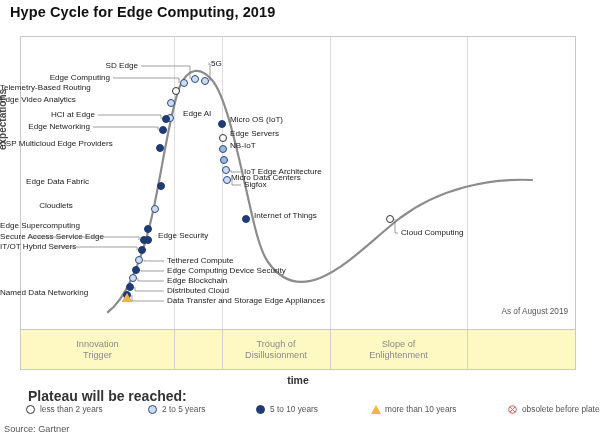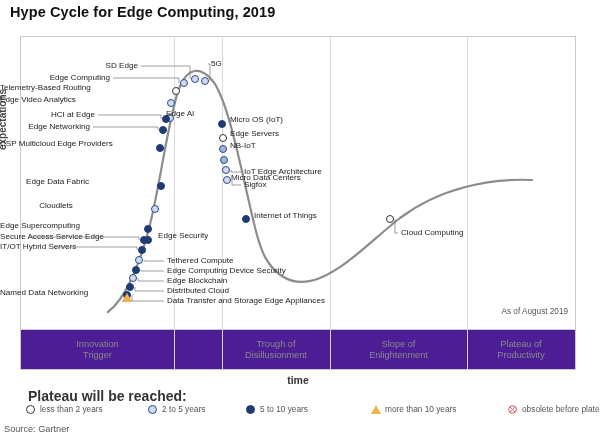--- a/index.html
+++ b/index.html
@@ -21,21 +21,21 @@
     border:1px solid #c9c9c9;
     border-bottom:none;
     box-sizing:border-box;
     background:#fff;
   }
   #band{
     position:absolute;left:20px;top:329px;
     width:556px;height:41px;
     border:1px solid #c9c9c9;
     box-sizing:border-box;
-    background:#4c1d95;
+    background:#fef9c3;
   }
   .band-cell{
     position:absolute;top:0;height:100%;
     display:flex;align-items:center;justify-content:center;
     text-align:center;
     font-size:9.2px;color:#8a8a8a;line-height:11px;
   }
   .band-div{position:absolute;top:0;height:100%;width:1px;background:#d2d2d2;}
   .gridline{position:absolute;top:0;height:100%;width:1px;background:#dcdcdc;}
   #ylabel{
@@ -124,21 +124,21 @@
     <div class="dot" style="width: 8px; height: 8px; left: 123px; top: 291px; border: 1.3px solid rgb(31, 59, 115); background: rgb(31, 59, 115);"></div>
     <div class="tri" style="left: 122px; top: 293px; border-left: 5px solid transparent; border-right: 5px solid transparent; border-bottom: 9px solid rgb(240, 180, 74); filter: drop-shadow(rgb(138, 101, 32) 0px 0px 0.4px);"></div>
     <div class="dot" style="width: 8px; height: 8px; left: 386px; top: 215px; border: 1.3px solid rgb(51, 51, 51); background: rgb(255, 255, 255);"></div>
   </div>
 <div id="labels">
     <div class="pt-label r" style="top: 59px; left: 211px;">5G</div>
     <div class="pt-label l" style="top: 61px; left: 0px; width: 138px; text-align: right; padding-right: 0px;">SD Edge</div>
     <div class="pt-label l" style="top: 73px; left: 0px; width: 110px; text-align: right; padding-right: 0px;">Edge Computing</div>
     <div class="pt-label l" style="top: 83px; left: 0px; width: 86px; text-align: right; padding-right: 0px;">Telemetry-Based Routing</div>
     <div class="pt-label l" style="top: 95px; left: 0px; width: 97px; text-align: left; padding-right: 0px;">Edge Video Analytics</div>
-    <div class="pt-label r" style="top: 109px; left: 166px;">Edge AI</div>
+    <div class="pt-label r" style="top: 109px; left: 183px;">Edge AI</div>
     <div class="pt-label l" style="top: 110px; left: 0px; width: 95px; text-align: right; padding-right: 0px;">HCI at Edge</div>
     <div class="pt-label l" style="top: 122px; left: 0px; width: 90px; text-align: right; padding-right: 0px;">Edge Networking</div>
     <div class="pt-label l" style="top: 139px; left: 0px; width: 46px; text-align: right; padding-right: 0px;">CSP Multicloud Edge Providers</div>
     <div class="pt-label r" style="top: 115px; left: 230px;">Micro OS (IoT)</div>
     <div class="pt-label r" style="top: 129px; left: 230px;">Edge Servers</div>
     <div class="pt-label r" style="top: 141px; left: 230px;">NB-IoT</div>
     <div class="pt-label r" style="top: 152px; left: 231px; margin-top: 21px;">Micro Data Centers</div>
     <div class="pt-label r" style="top: 167px; left: 244px;">IoT Edge Architecture</div>
     <div class="pt-label r" style="top: 180px; left: 244px;">Sigfox</div>
     <div class="pt-label r" style="top: 211px; left: 254px;">Internet of Things</div>
@@ -184,42 +184,39 @@
 
   <div class="band-cell" style="left:0;width:153px;">
     <div><span>Innovation</span><br><span>Trigger</span></div>
   </div>
   <div class="band-cell" style="left:309px;width:137px;">
     <div><span>Slope of</span><br><span>Enlightenment</span></div>
   </div>
   <div class="band-cell" style="left:201px;width:108px;">
     <div><span>Trough of</span><br><span>Disillusionment</span></div>
   </div>
-  <div class="band-cell" style="left:446px;width:108px;">
-    <div><span>Plateau of</span><br><span>Productivity</span></div>
-  </div>
 </div>
 
 <div id="xlabel">time</div>
 
 <div id="legend-title">Plateau will be reached:</div>
 <div id="legend">
     <div class="leg-item" style="left: 6px;">
       <span class="leg-mark">
         <span style="display:block;width:9px;height:9px;border-radius:50%;background:#ffffff;border:1.3px solid #333;box-sizing:border-box;"></span>
       </span>
       <span>less than 2 years</span>
     </div>
     <div class="leg-item" style="left: 128px;">
       <span class="leg-mark">
         <span style="display:block;width:9px;height:9px;border-radius:50%;background:#cfdcee;border:1.3px solid #2a4a86;box-sizing:border-box;"></span>
       </span>
       <span>2 to 5 years</span>
     </div>
-    <div class="leg-item" style="left: 226px;">
+    <div class="leg-item" style="left: 236px;">
       <span class="leg-mark">
         <span style="display:block;width:9px;height:9px;border-radius:50%;background:#1f3b73;border:1.3px solid #1f3b73;box-sizing:border-box;"></span>
       </span>
       <span>5 to 10 years</span>
     </div>
     <div class="leg-item" style="left: 351px;">
       <span class="leg-mark">
         <span style="display:block;width:0;height:0;border-left:5px solid transparent;border-right:5px solid transparent;border-bottom:9px solid #f0b44a;"></span>
       </span>
       <span>more than 10 years</span>

